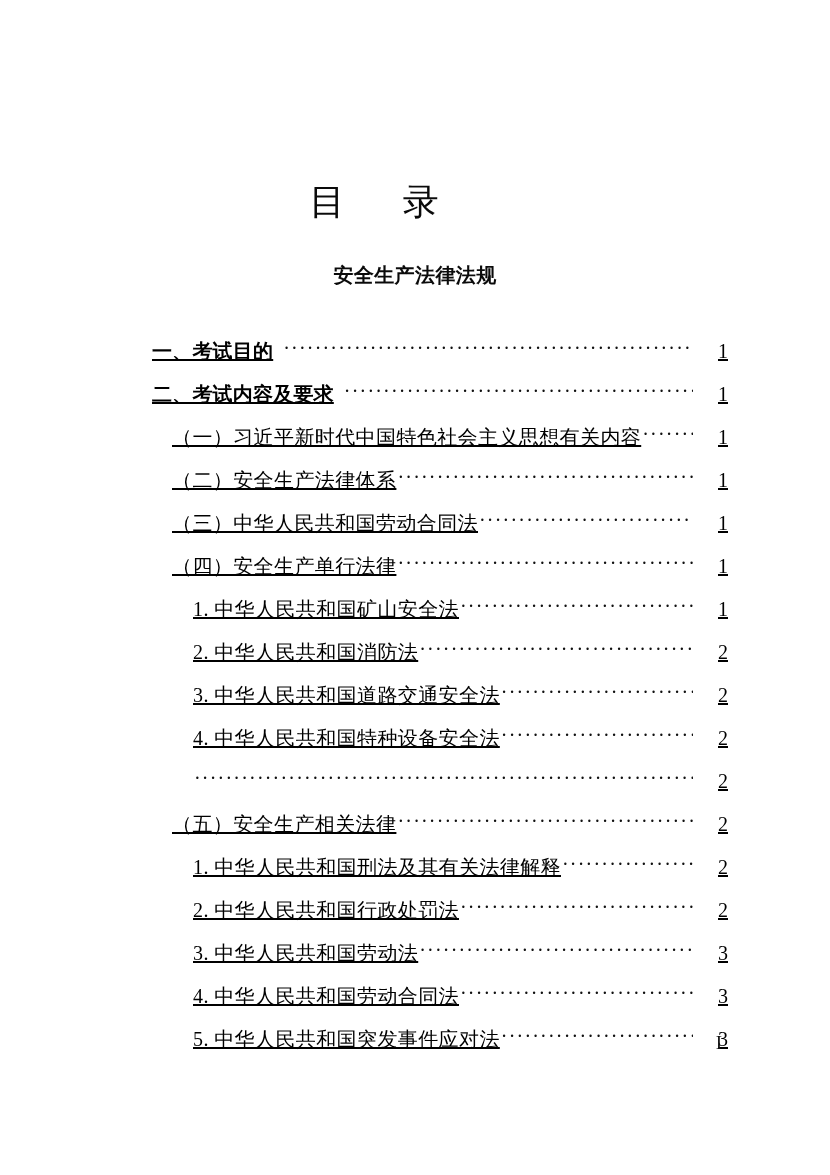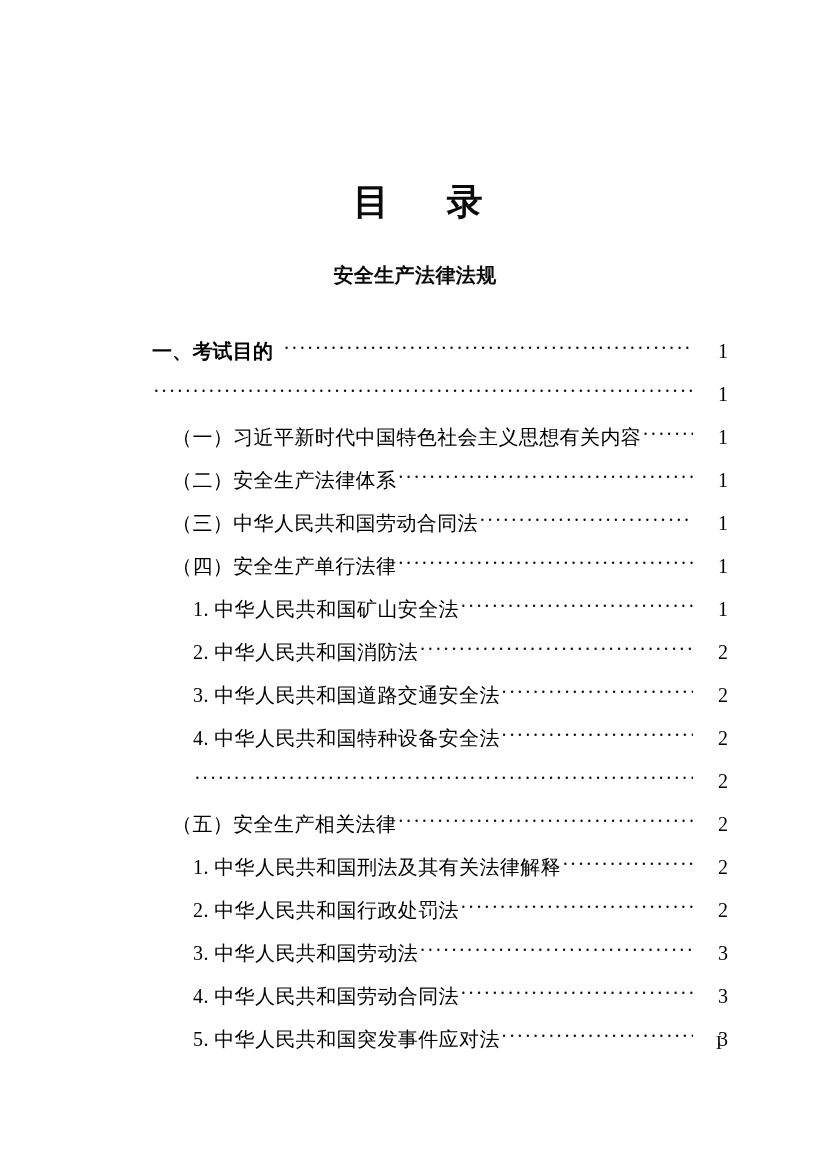--- a/index.html
+++ b/index.html
@@ -21,26 +21,25 @@
   }
 
   
   .toc-title {
     position: absolute;
     top: 178px;
     left: 0;
     width: 748px;
     text-align: center;
     font-family: "Liberation Sans", "DejaVu Sans", sans-serif;
-    font-weight: bold;
+    font-weight: normal;
     font-size: 36px;
     letter-spacing: 0.30em;
     text-indent: 0.30em;
     color: #0a0a0a;
-    margin-left: 44px;
   }
 
   .toc-subtitle {
     position: absolute;
     top: 262px;
     left: 0;
     width: 830px;
     text-align: center;
     font-family: Liberation Sans, sans-serif;
     font-weight: bold;
@@ -57,20 +56,21 @@
     width: 620px;
   }
 
   .toc-entry {
     display: flex;
     align-items: baseline;
     height: 43px;
     white-space: nowrap;
     font-size: 20px;
     line-height: 43px;
+    text-decoration: underline;
   }
 
   .toc-entry .label {
     flex: 0 0 auto;
   }
 
   .toc-entry .leader {
     flex: 1 1 auto;
     overflow: hidden;
     min-width: 0;
@@ -150,20 +150,21 @@
 
   <div class="toc-subtitle">安全生产法律法规</div>
 
   <div class="toc-list">
       <div class="toc-entry level-1">
         <span class="label">一、考试目的</span>
         <span class="leader"></span>
         <span class="page-no">1</span>
       </div>
       <div class="toc-entry level-1">
+        <span class="label">二、考试内容及要求</span>
         <span class="leader"></span>
         <span class="page-no">1</span>
       </div>
       <div class="toc-entry level-2">
         <span class="label">（一）习近平新时代中国特色社会主义思想有关内容</span>
         <span class="leader"></span>
         <span class="page-no">1</span>
       </div>
       <div class="toc-entry level-2">
         <span class="label">（二）安全生产法律体系</span>

